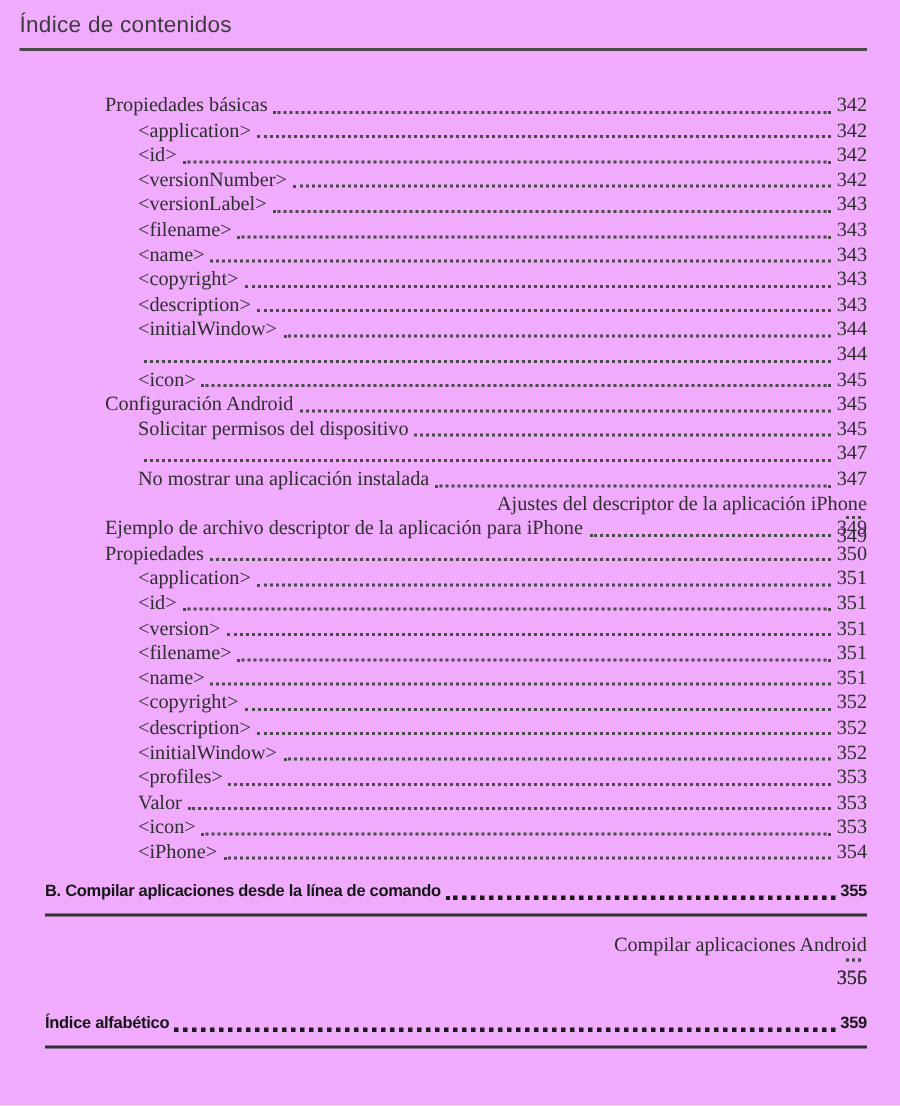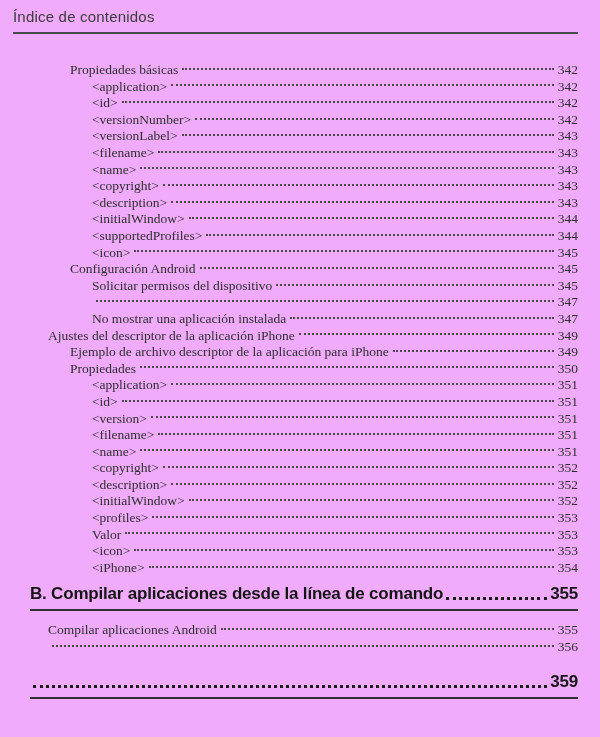--- a/index.html
+++ b/index.html
@@ -31,55 +31,55 @@
     border-top: 2px solid #4a4a4a;
     margin: 6px 0 0 0;
     height: 0;
   }
   
   .toc {
     margin-top: 28px;
   }
   .row {
     display: flex;
-    align-items: center;
+    align-items: flex-end;
     height: 16.6px;
     line-height: 16.5px;
     font-size: 13.5px;
     color: #2e2e2e;
   }
   .row .label {
     white-space: nowrap;
   }
   .row .leader {
     flex: 1 1 auto;
     border-bottom: 2px dotted #4a4a4a;
     margin: 0 4px 3px 4px;
     min-width: 10px;
   }
   .row .num {
     white-space: nowrap;
   }
-  .l0 { padding-left: 35px; }
+  .l0 { padding-left: 35px; flex-direction: column; }
   .l1 { padding-left: 57px; }
   .l2 { padding-left: 79px; }
   
   .chapter {
     margin: 8px 0 11px 17px;
   }
   .toc .chapter:last-child {
     margin-top: 16px;
     margin-bottom: 0;
   }
   .chapter-row {
     display: flex;
     align-items: flex-end;
     font-family: "Liberation Sans", sans-serif;
     font-weight: bold;
-    font-size: 17px;
+    font-size: 11px;
     line-height: 20px;
     color: #151515;
     letter-spacing: -0.2px;
   }
   .chapter-row .clabel { white-space: nowrap; }
   .chapter-row .cleader {
     flex: 1 1 auto;
     border-bottom: 3px dotted #1a1a1a;
     margin: 0 3px 4px 3px;
     min-width: 10px;
@@ -156,21 +156,20 @@
     <span class="num">343</span>
   </div>
 
   <div class="row l2">
     <span class="label">&lt;initialWindow&gt;</span>
     <span class="leader"></span>
     <span class="num">344</span>
   </div>
 
   <div class="row l2">
-    <span class="label">&lt;supportedProfiles&gt;</span>
     <span class="leader"></span>
     <span class="num">344</span>
   </div>
 
   <div class="row l2">
     <span class="label">&lt;icon&gt;</span>
     <span class="leader"></span>
     <span class="num">345</span>
   </div>
 
@@ -303,19 +302,20 @@
     <span class="num">355</span>
   </div>
 
   <div class="row l0">
     <span class="leader"></span>
     <span class="num">356</span>
   </div>
 
   <div class="chapter">
     <div class="chapter-row">
+      <span class="clabel">Índice alfabético</span>
       <span class="cleader"></span>
       <span class="cnum">359</span>
     </div>
     <div class="chapter-rule"></div>
   </div>
 </div>
 </div>
 
 </body></html>

